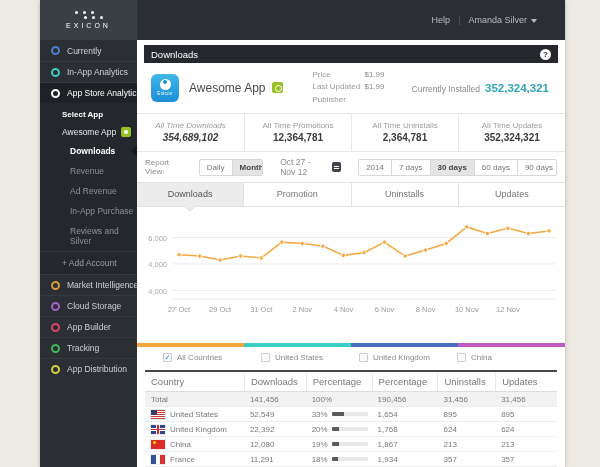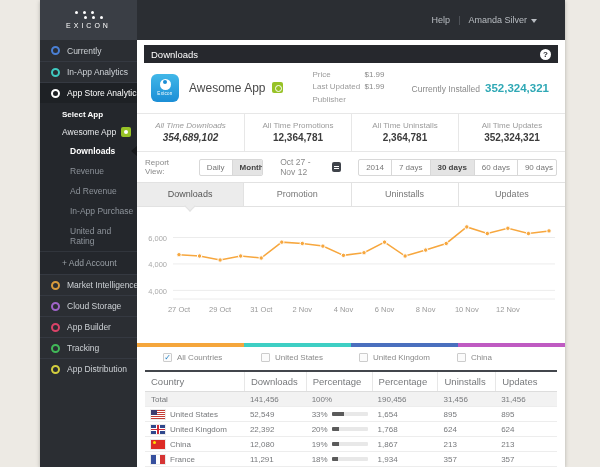--- a/index.html
+++ b/index.html
@@ -155,21 +155,21 @@
         <div class="subpanel">
           <div class="select-app">Select App</div>
           <div class="app-row">
             <span>Awesome App</span>
             <span class="app-chip"></span>
           </div>
           <div class="sub-item active">Downloads</div>
           <div class="sub-item">Revenue</div>
           <div class="sub-item">Ad Revenue</div>
           <div class="sub-item">In-App Purchase</div>
-          <div class="sub-item">United and Rating</div>
+          <div class="sub-item">Reviews and Silver</div>
           <div class="add-account">+ Add Account</div>
         </div>
         <div class="side-item">
           <span class="ring" style="border-color: rgb(217, 155, 60);"></span>
           <span>Market Intelligence</span>
         </div>
         <div class="side-item">
           <span class="ring" style="border-color: rgb(160, 100, 201);"></span>
           <span>Cloud Storage</span>
         </div>

